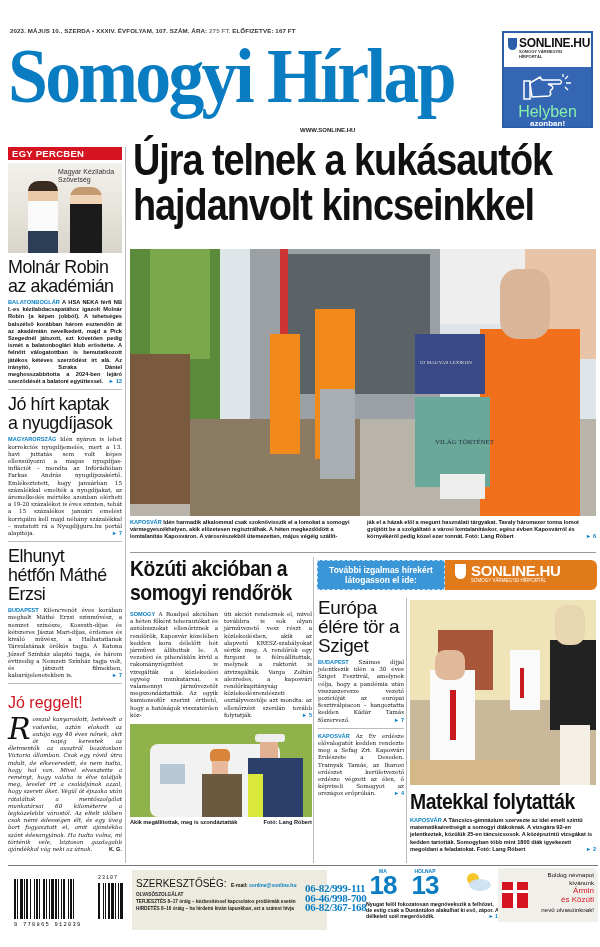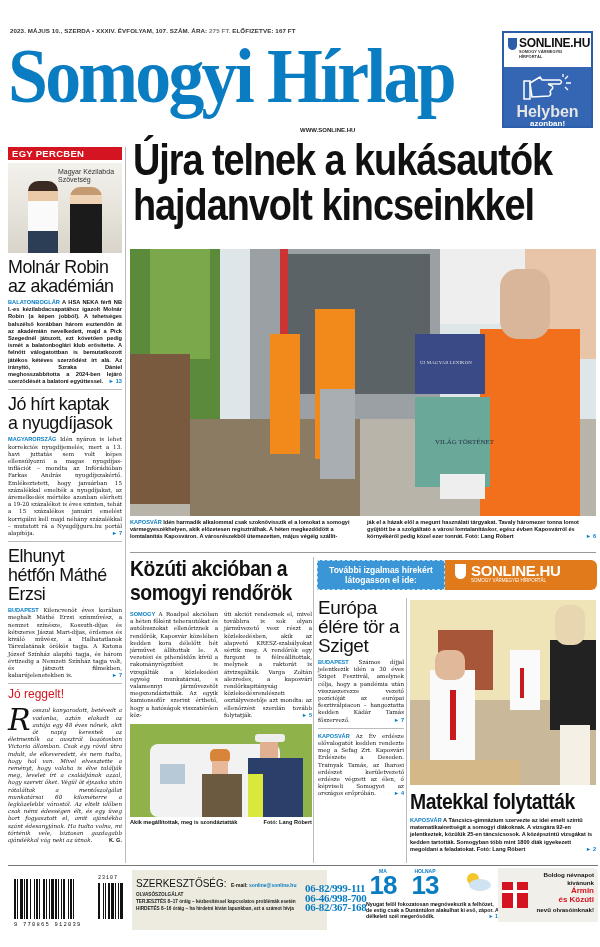--- a/index.html
+++ b/index.html
@@ -9,35 +9,35 @@
 .dateline{left:10px;top:27px;font-size:6.2px;font-weight:bold;color:#333;letter-spacing:.1px;white-space:nowrap}
 .dateline .gray{color:#777}
 .masthead{left:8px;top:34px;font-family:"Liberation Serif",serif;font-size:78px;font-weight:bold;color:#0a7dc2;letter-spacing:-3px;line-height:84px;transform:scaleX(.92);transform-origin:left top;white-space:nowrap}
 .weburl{left:300px;top:127px;font-size:6px;font-weight:bold;color:#222}
 .promo{left:502px;top:31px;width:91px;height:97px;border:2px solid #2a5daa;background:#3566b3}
 .promo .top{background:#fff;height:34px;padding:3px 3px 0 3px;position:relative}
 .promo .shield{position:absolute;left:4px;top:5px;width:9px;height:12px;background:#2a5daa;border-radius:0 0 5px 5px}
 .promo .brand{position:absolute;left:15px;top:3px;font-size:12px;font-weight:bold;color:#111;letter-spacing:-.3px}
 .promo .sub{position:absolute;left:15px;top:17px;font-size:4px;font-weight:bold;color:#333;line-height:4.5px;width:60px}
 .promo .hand{position:absolute;left:18px;top:40px;width:54px;height:28px}
-.promo .h1{position:absolute;left:0;width:100%;top:70px;text-align:center;color:#e5e5e5;font-size:16px;font-weight:bold}
+.promo .h1{position:absolute;left:0;width:100%;top:70px;text-align:center;color:#86efac;font-size:16px;font-weight:normal}
 .promo .h2{position:absolute;left:0;width:100%;top:86px;text-align:center;color:#fff;font-size:8px;font-weight:bold}
 .leftcol{left:8px;top:147px;width:114px}
 .kicker{background:#d41420;color:#fff;font-size:9.5px;font-weight:bold;padding:1px 4px;letter-spacing:.3px}
 .photo-sm{margin-top:3px;height:90px;background:linear-gradient(180deg,#f3f1ec 0%,#e6e3db 55%,#d8d4ca 100%);position:relative;overflow:hidden}
 .ph1{position:absolute;left:20px;top:18px;width:30px;height:72px;background:linear-gradient(#3a2a22 0 14%,#e9c9a6 14% 28%,#fafafa 28% 70%,#2c3e55 70% 100%);border-radius:10px 10px 0 0}
 .ph2{position:absolute;left:62px;top:24px;width:32px;height:66px;background:linear-gradient(#c49a70 0 12%,#f0d2b4 12% 26%,#1b1b1b 26% 100%);border-radius:10px 10px 0 0}
 .ph-logo{position:absolute;left:50px;top:5px;font-size:7px;color:#333;line-height:8px}
 .hl-sm{font-size:19px;line-height:19px;color:#111;margin-top:4px;letter-spacing:-.5px;transform:scaleX(.94);transform-origin:left}
 .body{font-family:"DejaVu Serif",serif;font-size:5.6px;line-height:7.2px;color:#111;text-align:justify;margin-top:4px}
 .body.sans{font-family:"Liberation Sans",sans-serif;font-weight:bold;font-size:5.7px}
 .loc{color:#0a7dc2;font-weight:bold;font-family:"Liberation Sans",sans-serif}
 .ref{color:#0a7dc2;font-weight:bold;float:right;font-family:"Liberation Sans",sans-serif}
 .rule{border-top:1px solid #bbb;margin-top:4px}
-.goodmorning{font-size:12px;color:#d41420;margin-top:0;line-height:20px}
+.goodmorning{font-size:16px;color:#d41420;margin-top:9px;line-height:20px}
 .body.italic{font-style:italic}
 .dropcap{float:left;font-family:"DejaVu Serif",serif;font-size:30px;line-height:24px;margin-right:2px;margin-top:1px}
 .vsep{width:1px;background:#bbb}
 .main-hl{left:133px;top:137px;width:465px;font-size:44px;line-height:45px;font-weight:bold;color:#111;letter-spacing:-1.2px;transform:scaleX(.86);transform-origin:left top;white-space:nowrap}
 .mainphoto{left:130px;top:249px;width:466px;height:267px;overflow:hidden;background:#c9d3d9}
 .caption{font-size:5.6px;line-height:7.2px;font-weight:bold;color:#111}
 .maincap{left:130px;top:519px;width:466px;display:flex;gap:8px}
 .maincap > div{flex:1}
 .hrule{height:1px;background:#999}
 .sub-hl{font-weight:bold;font-size:22px;line-height:24px;letter-spacing:-.5px;transform:scaleX(.88);transform-origin:left top;white-space:nowrap;color:#111}
@@ -55,21 +55,21 @@
 .edit .t{font-size:10px;color:#111}
 .edit .e{font-size:5px;font-weight:bold}
 .edit .e b{color:#0a7dc2}
 .edit .row{font-size:4.7px;font-weight:bold;color:#222;line-height:7px;white-space:nowrap}
 .phones{left:305px;top:884px;font-family:"Liberation Serif",serif;font-weight:bold;color:#0a7dc2;font-size:11px;line-height:9.5px;letter-spacing:-.3px}
 .weather{left:366px;top:868px;width:165px;height:70px}
 .wx-lab{font-size:5px;font-weight:bold;color:#0a7dc2}
 .wx-num{font-size:26px;font-weight:bold;color:#0a7dc2;line-height:22px;letter-spacing:-1px}
 .wx-text{font-size:5.3px;font-weight:bold;line-height:6px;color:#111}
 .names{left:498px;top:868px;width:100px;height:54px;background:#f1efe9;border-radius:0 6px 0 0}
-.names .t{position:absolute;right:4px;font-size:6.2px;font-weight:bold;text-align:right;line-height:8px}
+.names .t{position:absolute;right:4px;font-size:6.2px;font-weight:normal;text-align:right;line-height:8px}
 .names .red{color:#d41420;font-size:8px}
 .gift{position:absolute;left:4px;top:14px;width:26px;height:26px;background:#d41420}
 .gift:before{content:"";position:absolute;left:11px;top:0;width:4px;height:26px;background:#fff}
 .gift:after{content:"";position:absolute;left:0;top:8px;width:26px;height:3px;background:#fff}
 </style>
 </head>
 <body>
 
 <div class="abs dateline">
   <span>2023. MÁJUS 10., SZERDA</span>

